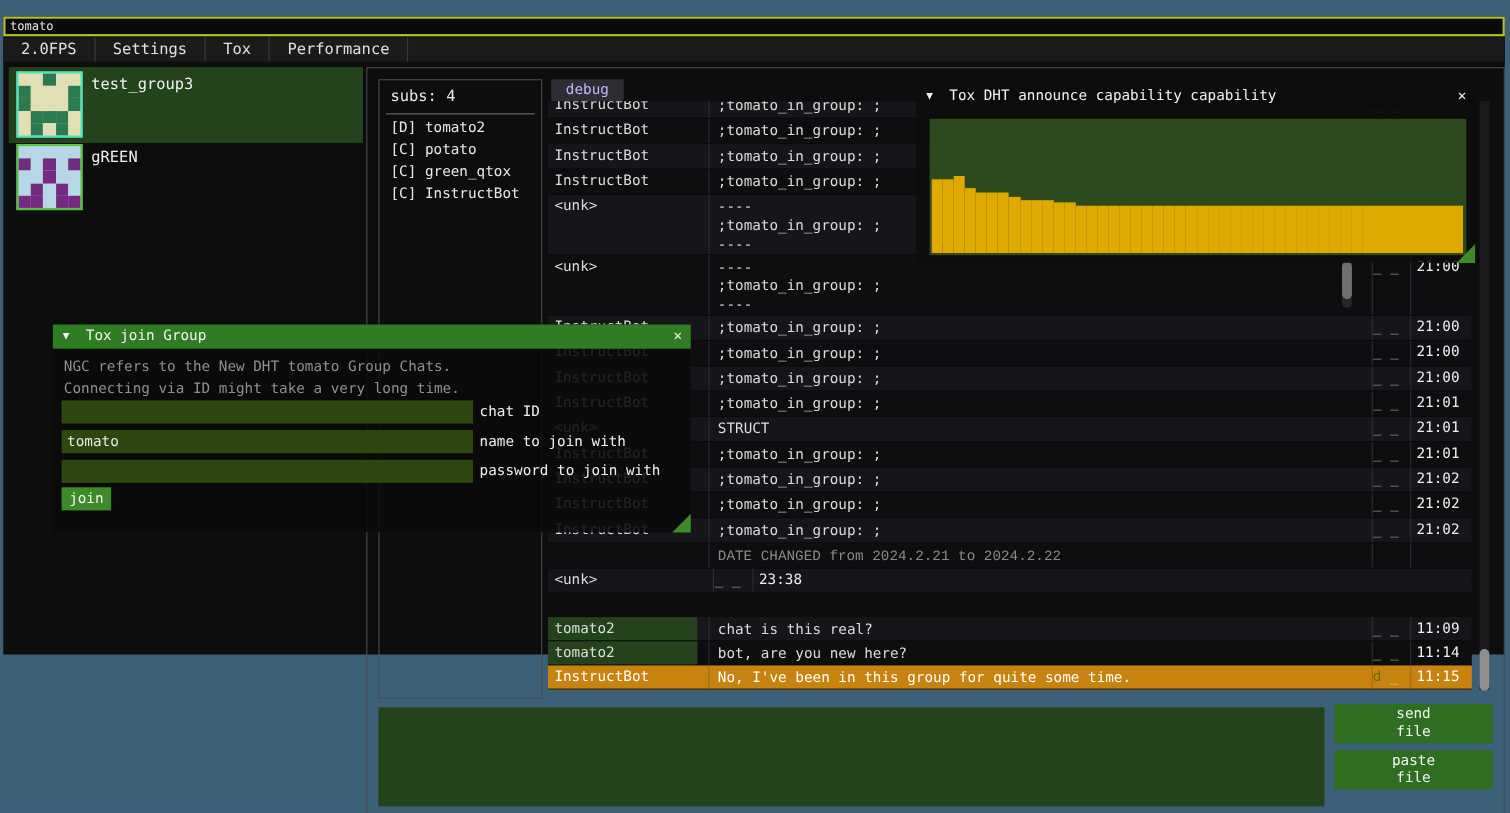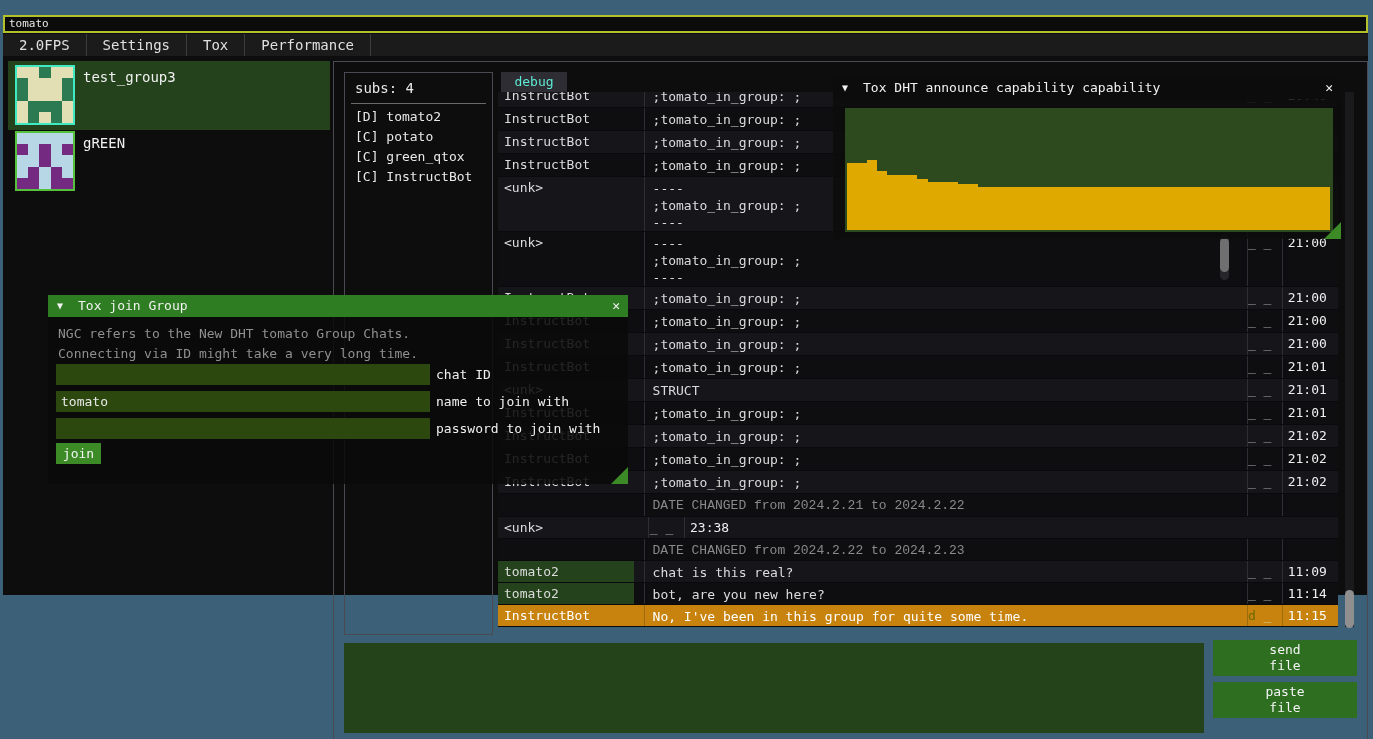--- a/index.html
+++ b/index.html
@@ -28,21 +28,21 @@
   #main-box { position:absolute; left:330px; top:46px; width:1035px; height:681px;
               border:1px solid #4a4a52; }
   #subs-panel { position:absolute; left:10px; top:10px; width:149px; height:563px;
                 border:1px solid #4a4a52; color:#e8e8e8; }
   #subs-header { position:absolute; left:10px; top:7px; font-size:14px; }
   #subs-sep { position:absolute; left:6px; top:30px; width:135px; height:1px; background:#6a6a6a; }
   .member-item { position:absolute; left:10px; font-size:13px; color:#e8e8e8; }
 
   
   #chat-tab { position:absolute; left:167px; top:10px; width:66px; height:20px;
-              background:#2d2d33; color:#5eead4; font-size:13px; text-align:center; line-height:20px; }
+              background:#2d2d33; color:#c4b5fd; font-size:13px; text-align:center; line-height:20px; }
   #chat-rows { position:absolute; left:164px; top:30px; width:843px; height:535px; overflow:hidden; }
   .chat-row { position:absolute; left:0; width:840px; display:flex; border-bottom:1px solid #0a0a0c;gap:10px; }
   .cell-name { width:140px; padding:3px 0 0 6px; font-size:13px; color:#dcdcdc; overflow:hidden; }
   .cell-msg  { width:613px; padding:3px 0 0 8px; font-size:13px; color:#dcdcdc;
                border-left:1px solid #2e2e34; position:relative; overflow:hidden; }
   .cell-msg div { line-height:17px; }
   .cell-check{ width:26px; padding-top:3px; font-size:13px; color:#a8a8a8;
                border-left:1px solid #2e2e34; text-align:center; overflow:hidden; }
   .cell-time { width:58px; padding:3px 0 0 5px; font-size:13px; color:#f0f0f0;
                border-left:1px solid #2e2e34; }
@@ -324,28 +324,20 @@
               <div>DATE CHANGED from 2024.2.21 to 2024.2.22</div>
             </div>
             <div class="cell-check"></div>
             <div class="cell-time"></div>
           </div>
           <div class="chat-row" style="top: 425px; height: 22px; background: rgb(21, 21, 26);">
             <div class="cell-name">&lt;unk&gt;</div>
             <div class="cell-check">_ _</div>
             <div class="cell-time">23:38</div>
           </div>
-          <div class="chat-row row-date" style="top: 447px; height: 22px; background: rgb(14, 14, 17);">
-            <div class="cell-name"></div>
-            <div class="cell-msg">
-              <div>DATE CHANGED from 2024.2.22 to 2024.2.23</div>
-            </div>
-            <div class="cell-check"></div>
-            <div class="cell-time"></div>
-          </div>
           <div class="chat-row" style="top: 469px; height: 22px; background: rgb(21, 21, 26);">
             <div class="cell-name name-hl">tomato2</div>
             <div class="cell-msg">
               <div>chat is this real?</div>
             </div>
             <div class="cell-check">_ _</div>
             <div class="cell-time">11:09</div>
           </div>
           <div class="chat-row" style="top: 491px; height: 22px; background: rgb(14, 14, 17);">
             <div class="cell-name name-hl">tomato2</div>

